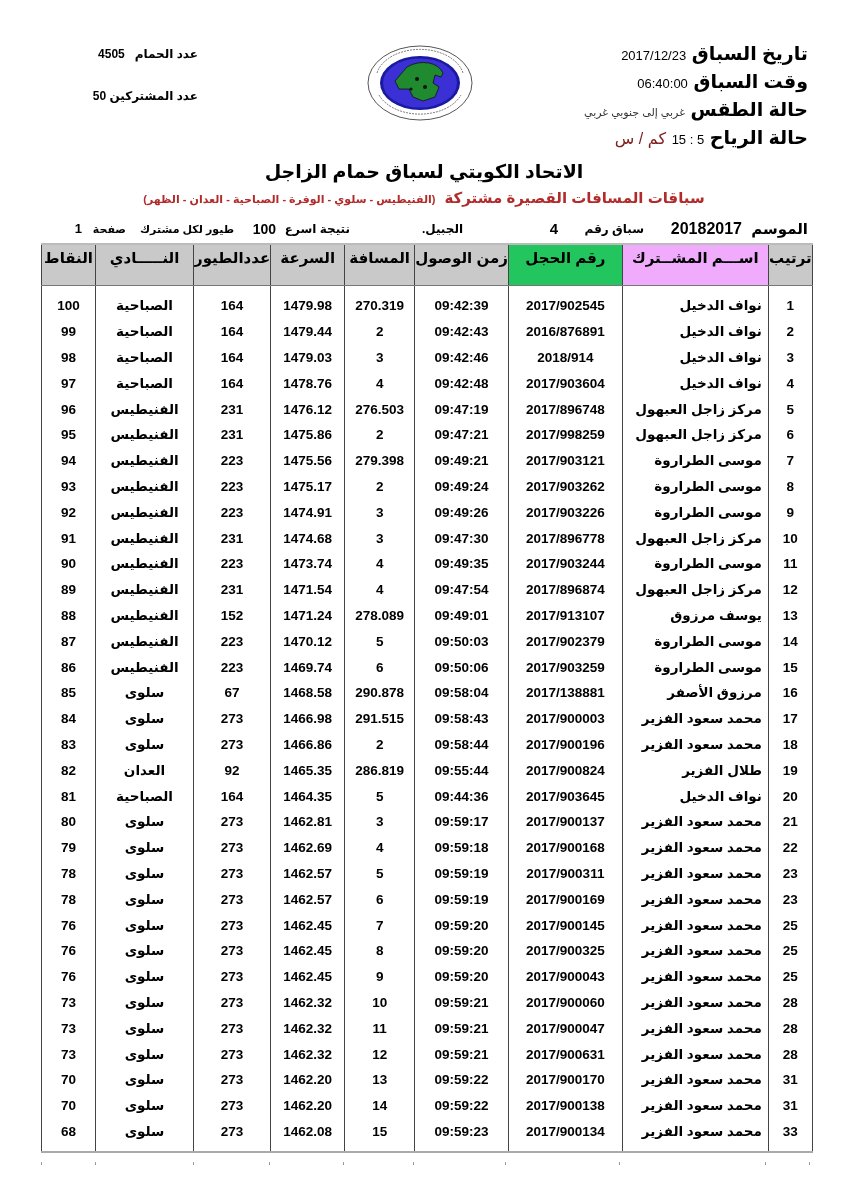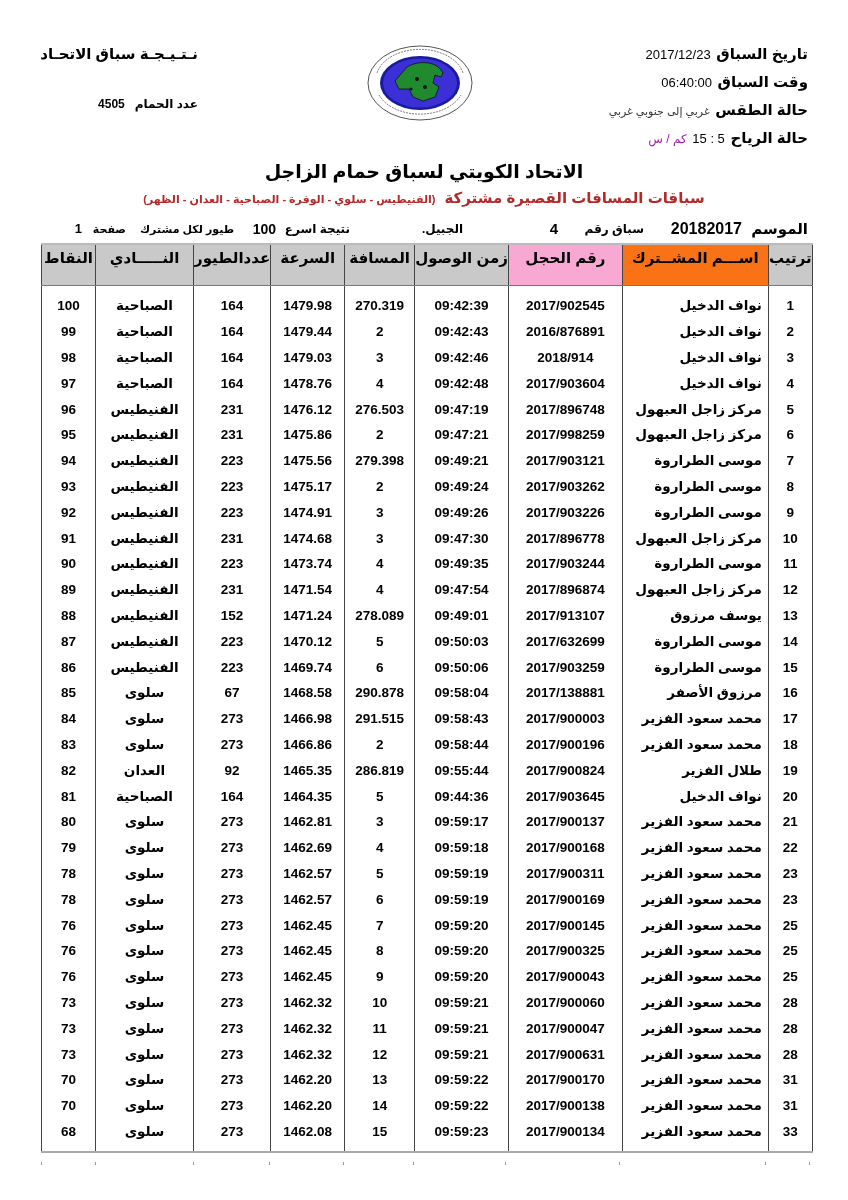--- a/index.html
+++ b/index.html
@@ -4,24 +4,24 @@
 <style>
   html, body { margin: 0; padding: 0; background: #ffffff; }
   body { width: 848px; height: 1200px; position: relative; overflow: hidden;
          font-family: "Liberation Sans", "DejaVu Sans", sans-serif; color: #000; }
 
   .abs { position: absolute; }
 
   
   .info-right { right: 40px; top: 44px; width: 220px; direction: rtl; text-align: right; }
   .info-row { height: 28px; line-height: 20px; font-size: 13px; white-space: nowrap; }
-  .info-row .lbl { font-weight: bold; font-size: 15px; }
+  .info-row .lbl { font-weight: bold; font-size: 19px; }
   .info-row .val { font-size: 13px; margin-right: 2px; }
   .info-row .val.small { font-size: 11px; color: #333; }
-  .info-row .val.gray { color: #a21caf; font-size: 12px; }
+  .info-row .val.gray { color: #7f1d1d; font-size: 16px; }
 
   
   .info-left { right: 650px; top: 44px; width: 190px; direction: rtl; text-align: right; }
   .result-title { font-size: 15px; font-weight: bold; height: 50px; line-height: 20px; }
   .left-row { font-size: 12px; font-weight: bold; height: 42px; line-height: 20px; white-space: nowrap; }
 
   
   .logo { left: 355px; top: 43px; width: 130px; height: 80px; }
 
   
@@ -100,24 +100,27 @@
     <path id="logo-land" d="M40 38 L52 24 Q62 18 74 20 Q84 22 88 30 L86 34 L80 32 L78 40 L84 44 L80 54 L68 58 L58 54 L54 46 L44 46 Z" fill="#1f8a2e" stroke="#111" stroke-width="0.8"></path>
     <circle cx="62" cy="36" r="2" fill="#111"></circle>
     <circle cx="70" cy="44" r="2" fill="#111"></circle>
     <circle cx="56" cy="46" r="1.6" fill="#111"></circle>
     <path d="M22 30 A44 30 0 0 1 108 30" fill="none" stroke="#222" stroke-width="0.6" stroke-dasharray="2 1"></path>
     <path d="M24 52 A44 30 0 0 0 106 52" fill="none" stroke="#222" stroke-width="0.6" stroke-dasharray="2 1"></path>
   </svg>
 </div>
 
 <div class="abs info-left">
-  <div class="result-title">نـتـيـجـة سباق الاتحـاد</div>
   <div class="left-row">
     <span>عدد الحمام</span>
     &nbsp;&nbsp;<span>4505</span>
+  </div>
+  <div class="left-row">
+    <span>عدد المشتركين</span>
+    <span>50</span>
   </div>
 </div>
 
 <div class="abs main-title">الاتحاد الكويتي لسباق حمام الزاجل</div>
 <div class="abs sub-title" style="color: rgb(178, 42, 42);">
   <span class="big">سباقات المسافات القصيرة  مشتركة</span>
   &nbsp;<span class="small">(الفنيطيس - سلوي - الوفرة - الصباحية - العدان  - الظهر)</span>
 </div>
 
 <div class="abs meta-line">
@@ -141,22 +144,22 @@
       <col class="col-time">
       <col class="col-dist">
       <col class="col-speed">
       <col class="col-birds">
       <col class="col-club">
       <col class="col-points">
   </colgroup>
   <thead>
     <tr>
       <th style="background: rgb(201, 201, 201);">ترتيب</th>
-      <th style="background: #f97316;">اســـم المشــترك</th>
-      <th style="background: #f9a8d4;">رقم الحجل</th>
+      <th style="background: #f0abfc;">اســـم المشــترك</th>
+      <th style="background: #22c55e;">رقم الحجل</th>
       <th style="background: rgb(201, 201, 201);">زمن الوصول</th>
       <th style="background: rgb(201, 201, 201);">المسافة</th>
       <th style="background: rgb(201, 201, 201);">السرعة</th>
       <th style="background: rgb(201, 201, 201);">عددالطيور</th>
       <th style="background: rgb(201, 201, 201);">النـــــادي</th>
       <th style="background: rgb(201, 201, 201);">النقاط</th>
     </tr>
     <tr class="spacer">
       <td></td>
         <td></td>
@@ -309,21 +312,21 @@
         <td>09:49:01</td>
         <td>278.089</td>
         <td>1471.24</td>
         <td>152</td>
         <td class="club">الفنيطيس</td>
         <td>88</td>
       </tr>
       <tr>
         <td class="rank">14</td>
         <td class="name">موسى الطراروة</td>
-        <td>2017/632699</td>
+        <td>2017/902379</td>
         <td>09:50:03</td>
         <td>5</td>
         <td>1470.12</td>
         <td>223</td>
         <td class="club">الفنيطيس</td>
         <td>87</td>
       </tr>
       <tr>
         <td class="rank">15</td>
         <td class="name">موسى الطراروة</td>

